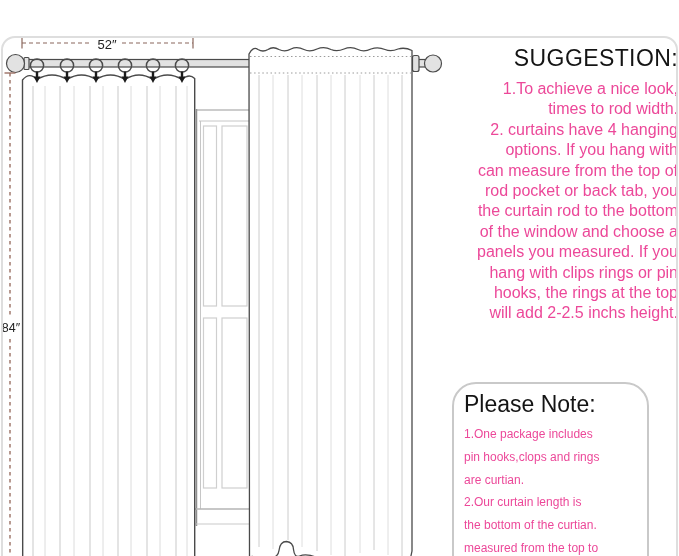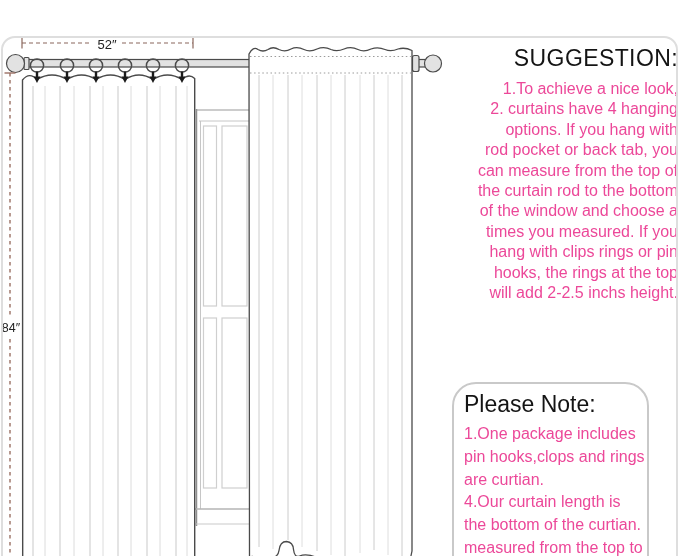--- a/index.html
+++ b/index.html
@@ -6,21 +6,21 @@
   body{font-family:"Liberation Sans", sans-serif;color:#111;}
   .canvas{position:relative;width:679px;height:556px;background:#fff;overflow:hidden;margin-top:35px;}
   .img-frame{position:absolute;inset:1px;border:2px solid #dedede;border-radius:14px;pointer-events:none;}
   #diagram{position:absolute;left:0;top:0;}
   .suggestion{position:absolute;left:456px;top:10px;width:222px;text-align:right;}
   .suggestion .title{font-size:23px;letter-spacing:.4px;color:#141414;margin:0 0 7px 0;font-weight:500;white-space:nowrap;}
   .txt-line{font-size:16px;line-height:20.4px;white-space:nowrap;color:#ec4899;}
   .note-box{position:absolute;left:452px;top:347px;width:197px;height:206px;box-sizing:border-box;
             border:2px solid #c9c9c9;border-radius:24px;padding:7px 0 0 10px;background:#fff;}
   .note-box .title{font-size:23px;color:#141414;margin:0 0 5px 0;font-weight:500;white-space:nowrap;}
-  .note-box .txt-line{font-size:16px;line-height:22.8px;}
+  .note-box .txt-line{font-size:12px;line-height:22.8px;}
 </style>
 </head>
 <body>
 
 <div class="canvas">
 
   <svg id="diagram" width="455" height="556" viewBox="0 0 455 556" xmlns="http://www.w3.org/2000/svg">
 
     <g id="window" fill="none">
       <line x1="196.5" y1="74" x2="196.5" y2="491" stroke="#8f8f8f" stroke-width="1.5"></line>
@@ -172,36 +172,37 @@
           <line x1="380.5" y1="555.5" x2="392.5" y2="547.5"></line>
           <line x1="394" y1="555.5" x2="406" y2="547.5"></line>
           <line x1="407.5" y1="555.5" x2="419.5" y2="547.5"></line>
         </g>
     </g>
   </svg>
 
   <div class="suggestion">
     <div class="title">SUGGESTION:</div>
     <div class="txt-line">1.To achieve a nice look,</div>
+    <div class="txt-line">times to rod width.</div>
     <div class="txt-line">2. curtains have 4 hanging</div>
     <div class="txt-line">options. If you hang with</div>
+    <div class="txt-line">can measure from the top of</div>
     <div class="txt-line">rod pocket or back tab, you</div>
-    <div class="txt-line">can measure from the top of</div>
     <div class="txt-line">the curtain rod to the bottom</div>
     <div class="txt-line">of the window and choose a</div>
-    <div class="txt-line">times you measured. If you</div>
+    <div class="txt-line">panels you measured. If you</div>
     <div class="txt-line">hang with clips rings or pin</div>
     <div class="txt-line">hooks, the rings at the top</div>
     <div class="txt-line">will add 2-2.5 inchs height.</div>
   </div>
 
   <div class="note-box">
     <div class="title">Please Note:</div>
     <div class="txt-line">1.One package includes</div>
     <div class="txt-line">pin hooks,clops and rings</div>
     <div class="txt-line">are curtian.</div>
-    <div class="txt-line">4.Our curtain length is</div>
+    <div class="txt-line">2.Our curtain length is</div>
     <div class="txt-line">the bottom of the curtian.</div>
     <div class="txt-line">measured from the top to</div>
   </div>
 
   <div class="img-frame"></div>
 </div>
 
 </body></html>

